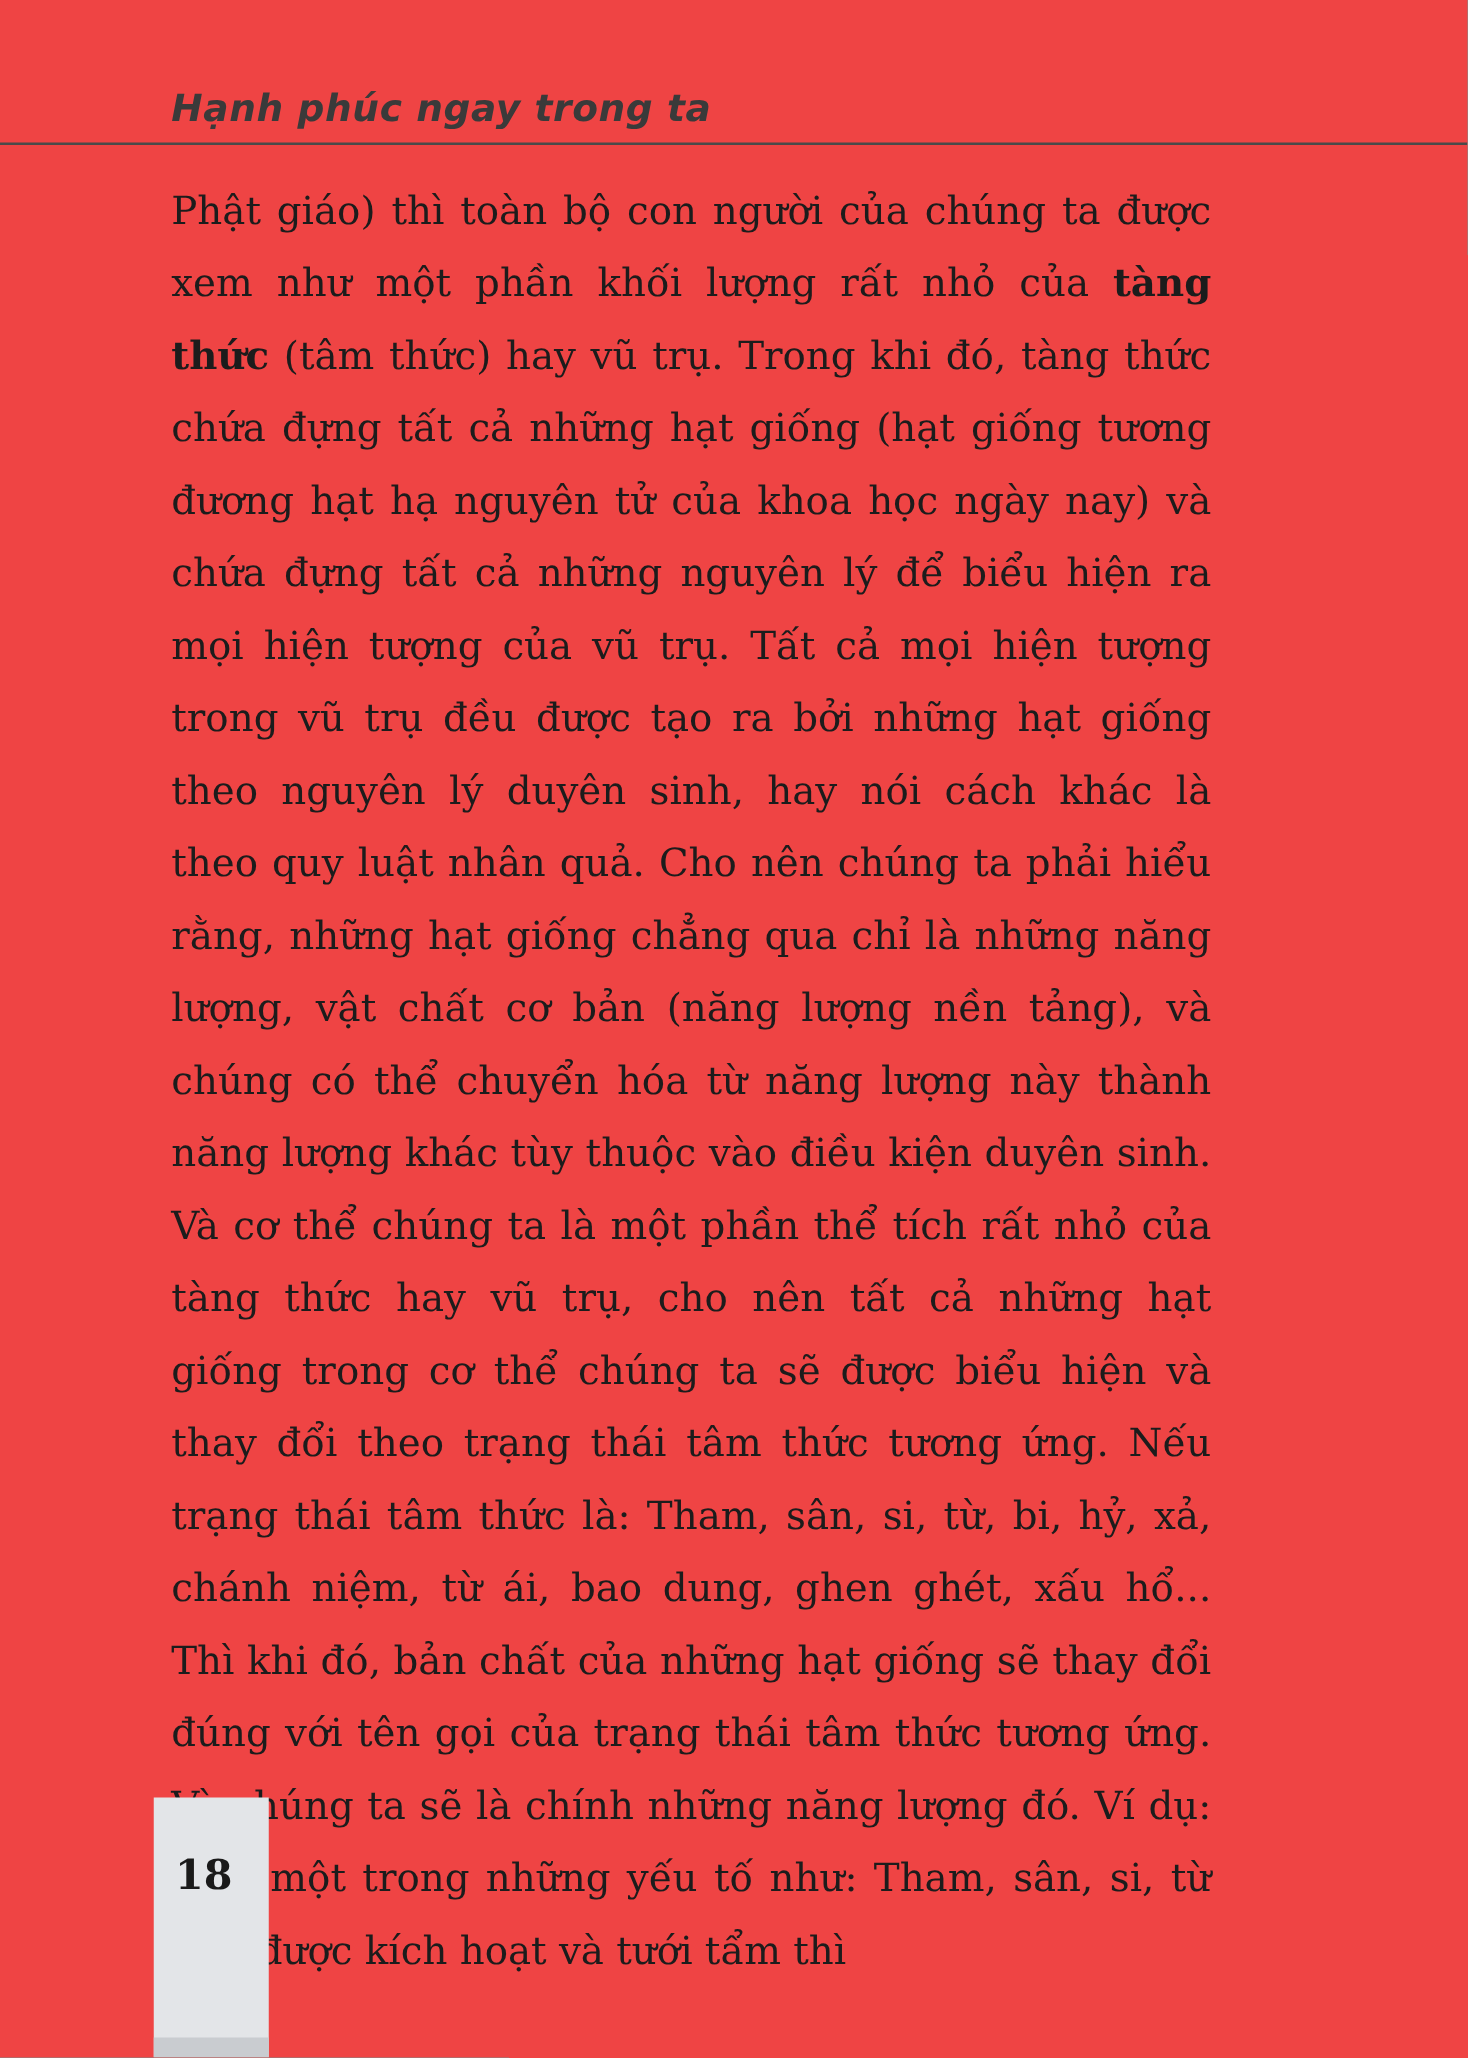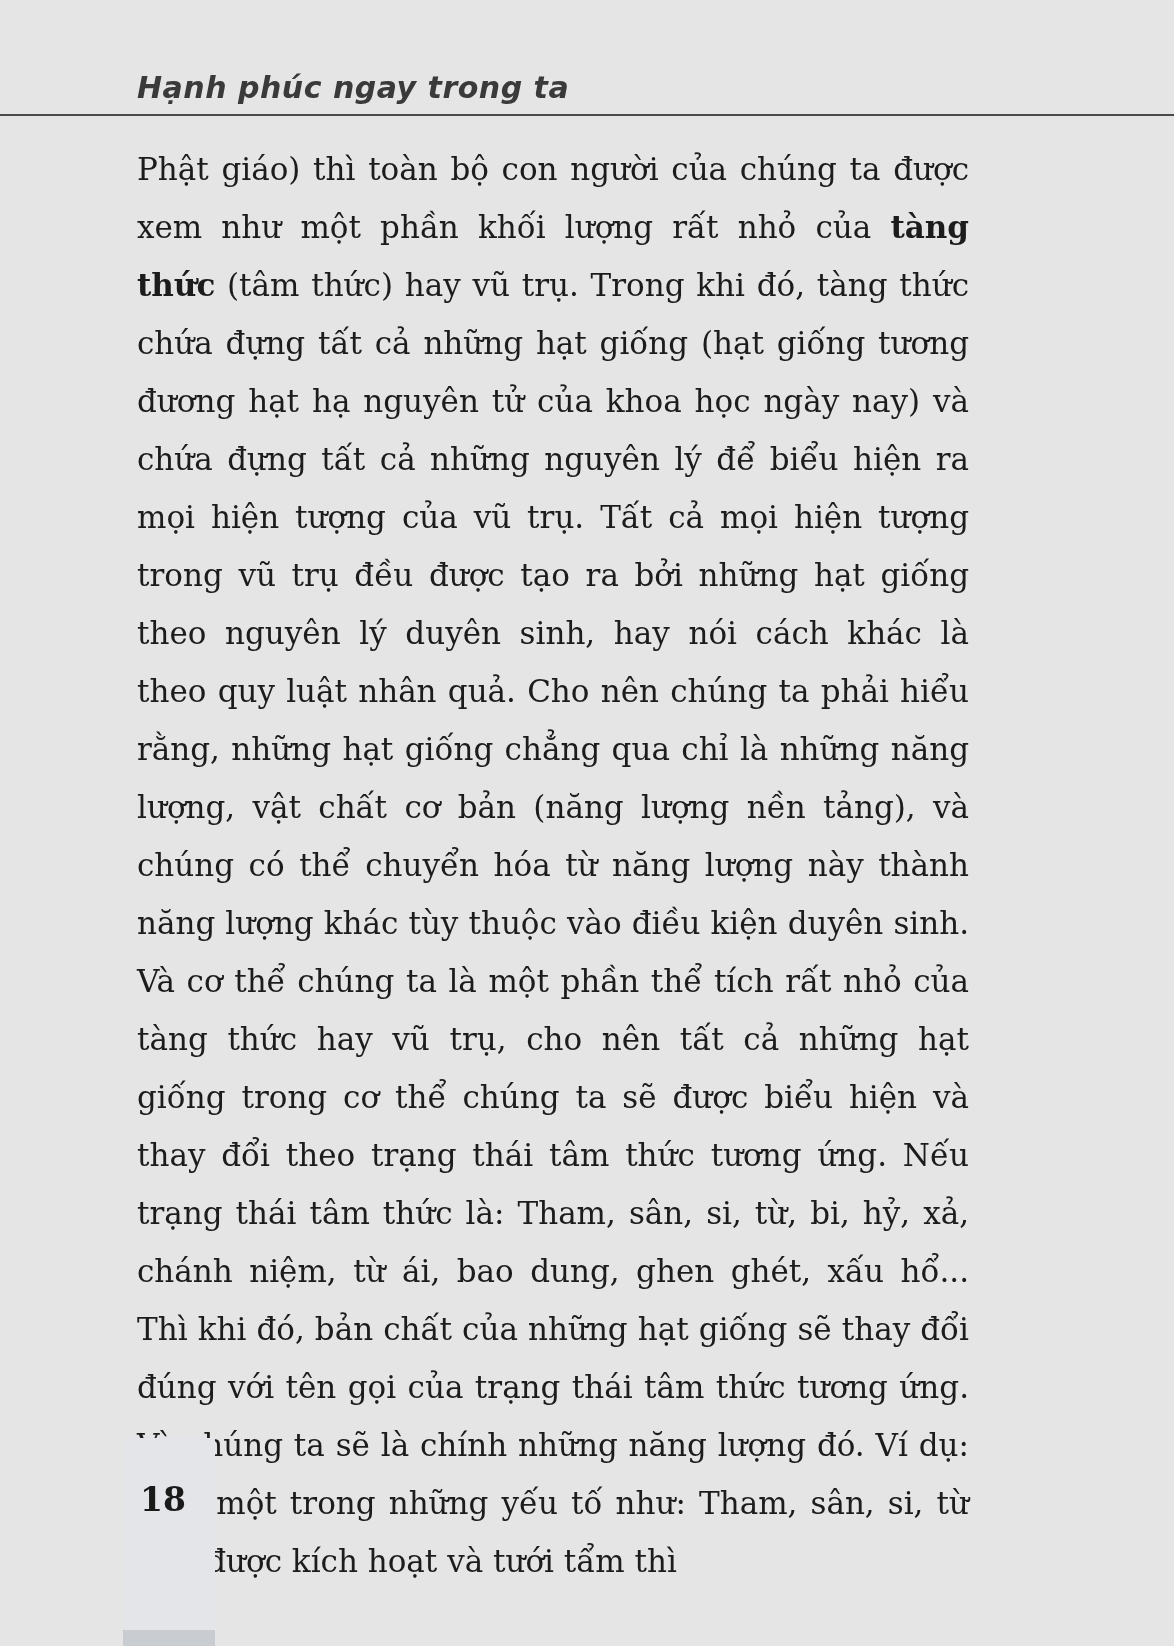--- a/index.html
+++ b/index.html
@@ -5,21 +5,21 @@
   html, body {
     margin: 0;
     padding: 0;
     background: #888;
   }
   .page {
     position: relative;
     width: 1174px;
     height: 1646px;
     margin: 0 auto;
-    background: #e5e5e5;
+    background: #ef4444;
     font-family: "DejaVu Serif", serif;
     overflow: hidden;
   }
   .running-header {
     position: absolute;
     left: 137px;
     top: 70px;
     font-family: "DejaVu Sans", sans-serif;
     font-style: italic;
     font-weight: 600;

